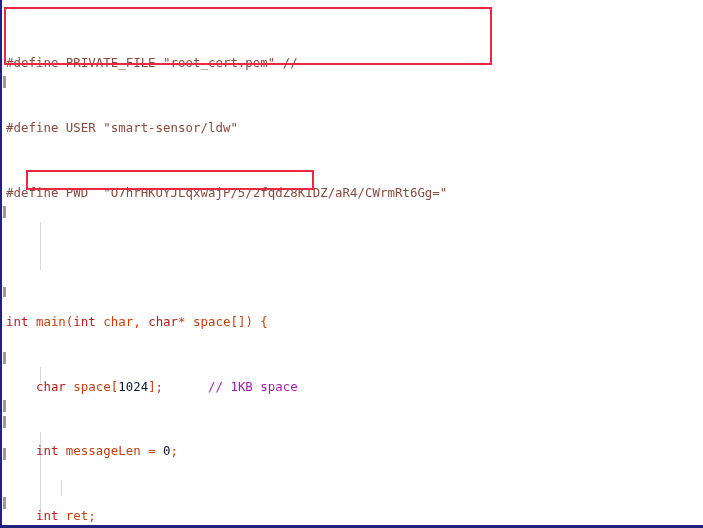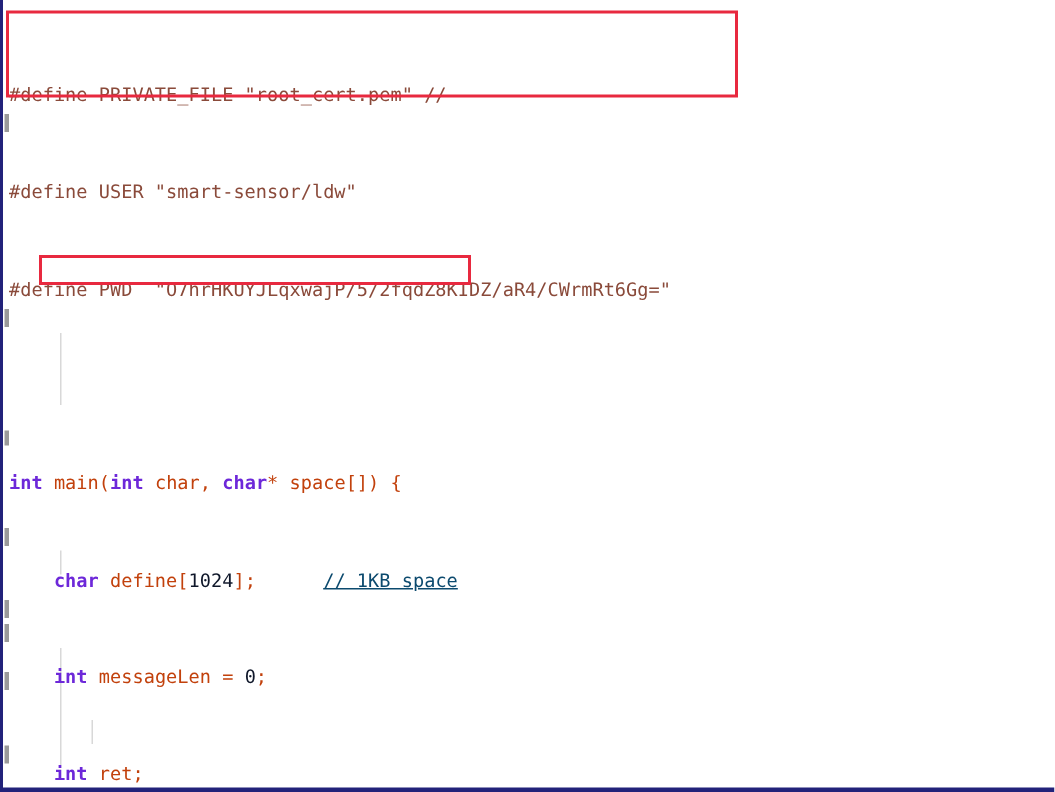--- a/index.html
+++ b/index.html
@@ -30,24 +30,24 @@
     white-space: pre;
     letter-spacing: 0.02px;
   }
   .ln {
     height: 16.15px;
     padding-left: 4px;
     white-space: pre;
   }
   
   .pp   { color: #8a4a3a; }            
-  .kw   { color: #6d28d9; font-weight: bold; }  
+  .kw   { color: #b91c1c; }  
   .id   { color: #c2410c; }  
   .num  { color: #0f172a; }            
-  .cmt  { color: #0c4a6e; text-decoration: underline; }            
+  .cmt  { color: #a21caf; }            
 
   
   .tick {
     position: absolute;
     left: 1px;
     width: 3px;
     background: #9a9a9a;
   }
   .guide {
     position: absolute;
@@ -87,21 +87,21 @@
     <div class="ln"><span class="pp">#define PRIVATE_FILE "root_cert.pem" //</span></div>
 
     <div class="ln"><span class="pp">#define USER "smart-sensor/ldw"</span></div>
 
     <div class="ln"><span class="pp">#define PWD  "O7hrHKUYJLqxwajP/5/2fqdZ8KIDZ/aR4/CWrmRt6Gg="</span></div>
 
     <div class="ln">&nbsp;</div>
 
     <div class="ln"><span class="kw">int</span><span class="id"> main(</span><span class="kw">int</span><span class="id"> char, </span><span class="kw">char</span><span class="id">* space[]) {</span></div>
 
-    <div class="ln"><span class="id">    </span><span class="kw">char</span><span class="id"> define[</span><span class="num">1024</span><span class="id">];      </span><span class="cmt">// 1KB space</span></div>
+    <div class="ln"><span class="id">    </span><span class="kw">char</span><span class="id"> space[</span><span class="num">1024</span><span class="id">];      </span><span class="cmt">// 1KB space</span></div>
 
     <div class="ln"><span class="id">    </span><span class="kw">int</span><span class="id"> messageLen = </span><span class="num">0</span><span class="id">;</span></div>
 
     <div class="ln"><span class="id">    </span><span class="kw">int</span><span class="id"> ret;</span></div>
 
     
 
     
 
     

